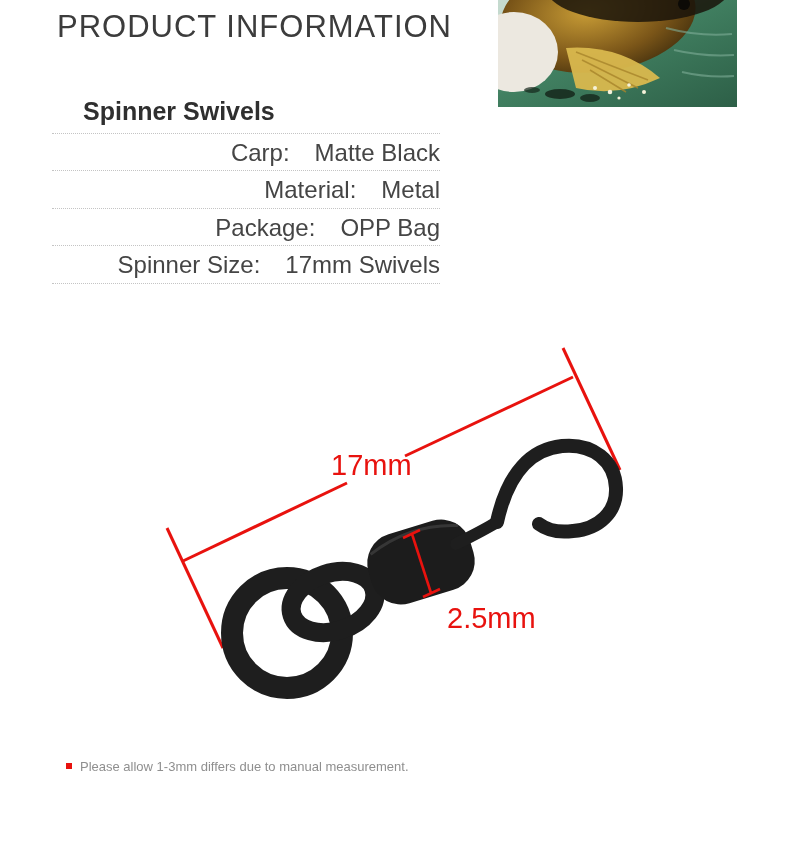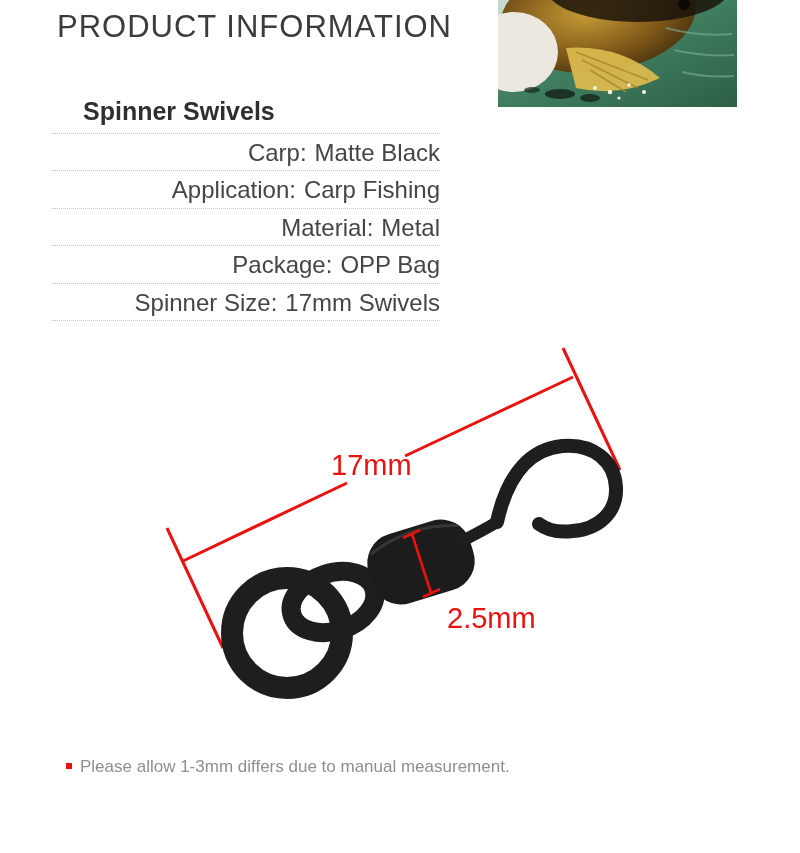--- a/index.html
+++ b/index.html
@@ -25,29 +25,29 @@
     padding:0 0 7px 31px;box-sizing:border-box;
     border-bottom:1px dotted #c4c4c4;
     font-size:25px;font-weight:bold;color:#2f2f2f;
   }
   .spec-row{
     height:37.4px;line-height:37.4px;
     padding-left:31px;box-sizing:border-box;
     border-bottom:1px dotted #c4c4c4;
     font-size:24px;color:#454545;white-space:nowrap;
   }
-  .spec-row .val{margin-left:8px;}
+  .spec-row .val{margin-left:25px;}
   
   .diagram{position:absolute;left:0;top:340px;width:800px;height:420px;}
   .dim-text{font-family:"Liberation Sans",sans-serif;font-size:29px;fill:#e8120e;}
   
   .notes{
     position:absolute;left:80px;top:756px;width:600px;
     margin:0;padding:0;list-style:none;
-    font-size:17px;line-height:21.5px;color:#8f8f8f;
+    font-size:13px;line-height:21.5px;color:#8f8f8f;
   }
   .notes li{position:relative;margin:0 0 1px 0;padding:0;}
   .notes li .bullet{
     position:absolute;left:-14px;top:7px;width:6px;height:6px;background:#e8120e;
   }
 </style>
 </head>
 <body>
 
 <div id="page">
@@ -91,23 +91,20 @@
     </g>
   </svg>
 
   <div class="specs">
     <div class="spec-head">Spinner Swivels</div>
 
     <div class="spec-row">
       <span>Carp:</span><span class="val">Matte Black</span>
     </div>
     <div class="spec-row">
-      <span>Application:</span><span class="val">Carp Fishing</span>
-    </div>
-    <div class="spec-row">
       <span>Material:</span><span class="val">Metal</span>
     </div>
     <div class="spec-row">
       <span>Package:</span><span class="val">OPP Bag</span>
     </div>
     <div class="spec-row">
       <span>Spinner Size:</span><span class="val">17mm Swivels</span>
     </div>
   </div>
 

